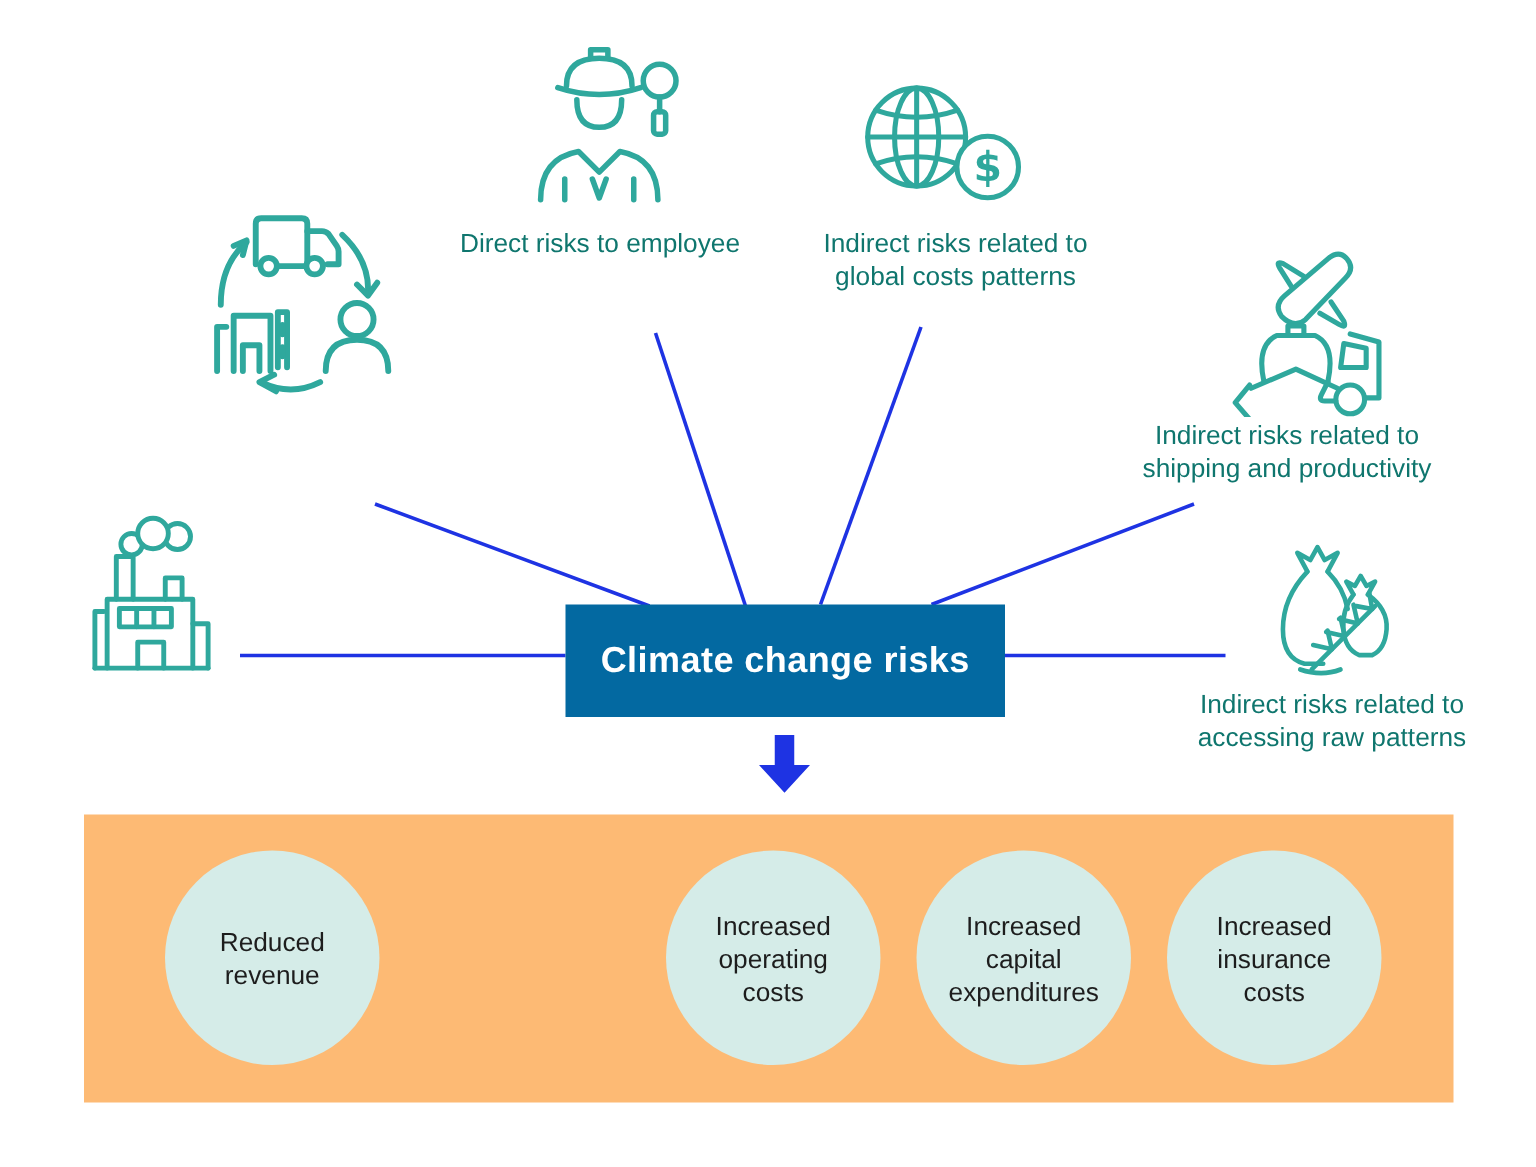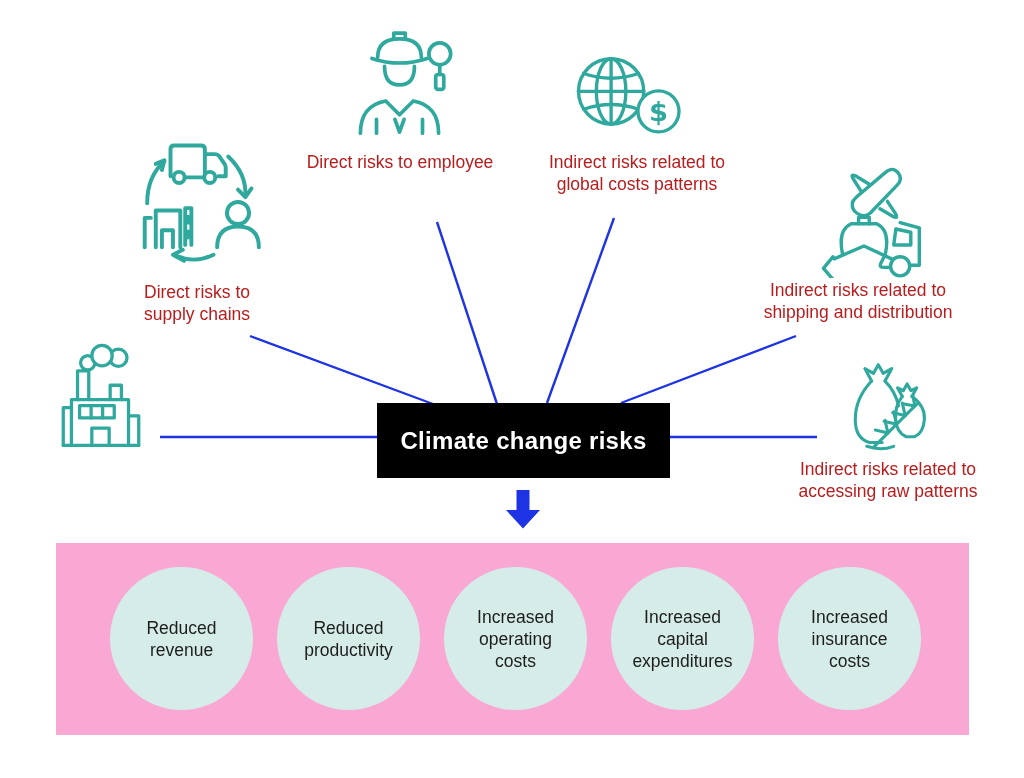--- a/index.html
+++ b/index.html
@@ -1,27 +1,27 @@
 <!DOCTYPE html>
 <html><head>
 <meta charset="utf-8">
 <style>
   html,body{margin:0;padding:0;background:#ffffff;}
   body{width:1024px;height:778px;font-family:"Liberation Sans",sans-serif;}
   .canvas{position:relative;width:1024px;height:778px;background:#ffffff;overflow:hidden;}
   .connectors{position:absolute;left:0;top:0;width:1024px;height:778px;}
   .connectors line{stroke:#1E33E3;stroke-width:2.4;}
-  .risk-label{position:absolute;text-align:center;font-size:17.5px;line-height:22px;color:#b91c1c;}
+  .risk-label{position:absolute;text-align:center;font-size:17.5px;line-height:22px;color:#0f766e;}
   .icon{position:absolute;}
   .icon svg{display:block;width:100%;height:100%;}
   .ink{fill:none;stroke:#2FA89D;stroke-width:3.2;stroke-linecap:round;stroke-linejoin:round;}
-  .center-box{position:absolute;left:377px;top:403px;width:293px;height:75px;background:#000000;
+  .center-box{position:absolute;left:377px;top:403px;width:293px;height:75px;background:#0369a1;
     color:#ffffff;display:flex;flex-direction:column;align-items:center;justify-content:center;
     font-weight:bold;font-size:24px;line-height:29px;letter-spacing:.3px;}
-  .banner{position:absolute;left:56px;top:543px;width:913px;height:192px;background:#f9a8d4;}
+  .banner{position:absolute;left:56px;top:543px;width:913px;height:192px;background:#fdba74;}
   .outcome{position:absolute;top:24px;width:143px;height:143px;border-radius:50%;background:#D5ECE8;
     display:flex;align-items:center;justify-content:center;}
   .outcome span{display:block;width:118px;text-align:center;font-size:17.5px;line-height:22px;color:#1d1d1d;}
   .o0{left:54px}.o1{left:221px}.o2{left:388px}.o3{left:555px}.o4{left:722px}
 </style>
 </head>
 <body>
 
 <div class="canvas">
 
@@ -140,50 +140,43 @@
         <path d="M38 92 L82 48"></path>
         <path d="M52 78 l-13 -3 M52 78 l-3 -13"></path>
         <path d="M61 69 l-13 -3 M61 69 l-3 -13"></path>
         <path d="M70 60 l-13 -3 M70 60 l-3 -13"></path>
         <path d="M80 50 l-11 -2 M80 50 l-2 -11"></path>
         <path d="M30 92 Q45 97 58 92"></path>
       </g>
     </svg>
   </div>
 
-  <div class="risk-label" style="left:117px;top:281px;width:160px">
-    <div>Direct risks to</div>
-    <div>supply chains</div>
-  </div>
   <div class="risk-label" style="left:285px;top:151px;width:230px">
     <div>Direct risks to employee</div>
   </div>
   <div class="risk-label" style="left:522px;top:151px;width:230px">
     <div>Indirect risks related to</div>
     <div>global costs patterns</div>
   </div>
   <div class="risk-label" style="left:738px;top:279px;width:240px">
     <div>Indirect risks related to</div>
-    <div>shipping and distribution</div>
+    <div>shipping and productivity</div>
   </div>
   <div class="risk-label" style="left:778px;top:458px;width:220px">
     <div>Indirect risks related to</div>
     <div>accessing raw patterns</div>
   </div>
 
   <div class="center-box">
     <span>Climate change risks</span>
   </div>
 
   <div class="banner">
     <div class="outcome o0">
       <span>Reduced revenue</span>
-    </div>
-    <div class="outcome o1">
-      <span>Reduced productivity</span>
     </div>
     <div class="outcome o2">
       <span>Increased operating costs</span>
     </div>
     <div class="outcome o3">
       <span>Increased capital expenditures</span>
     </div>
     <div class="outcome o4">
       <span>Increased insurance costs</span>
     </div>

